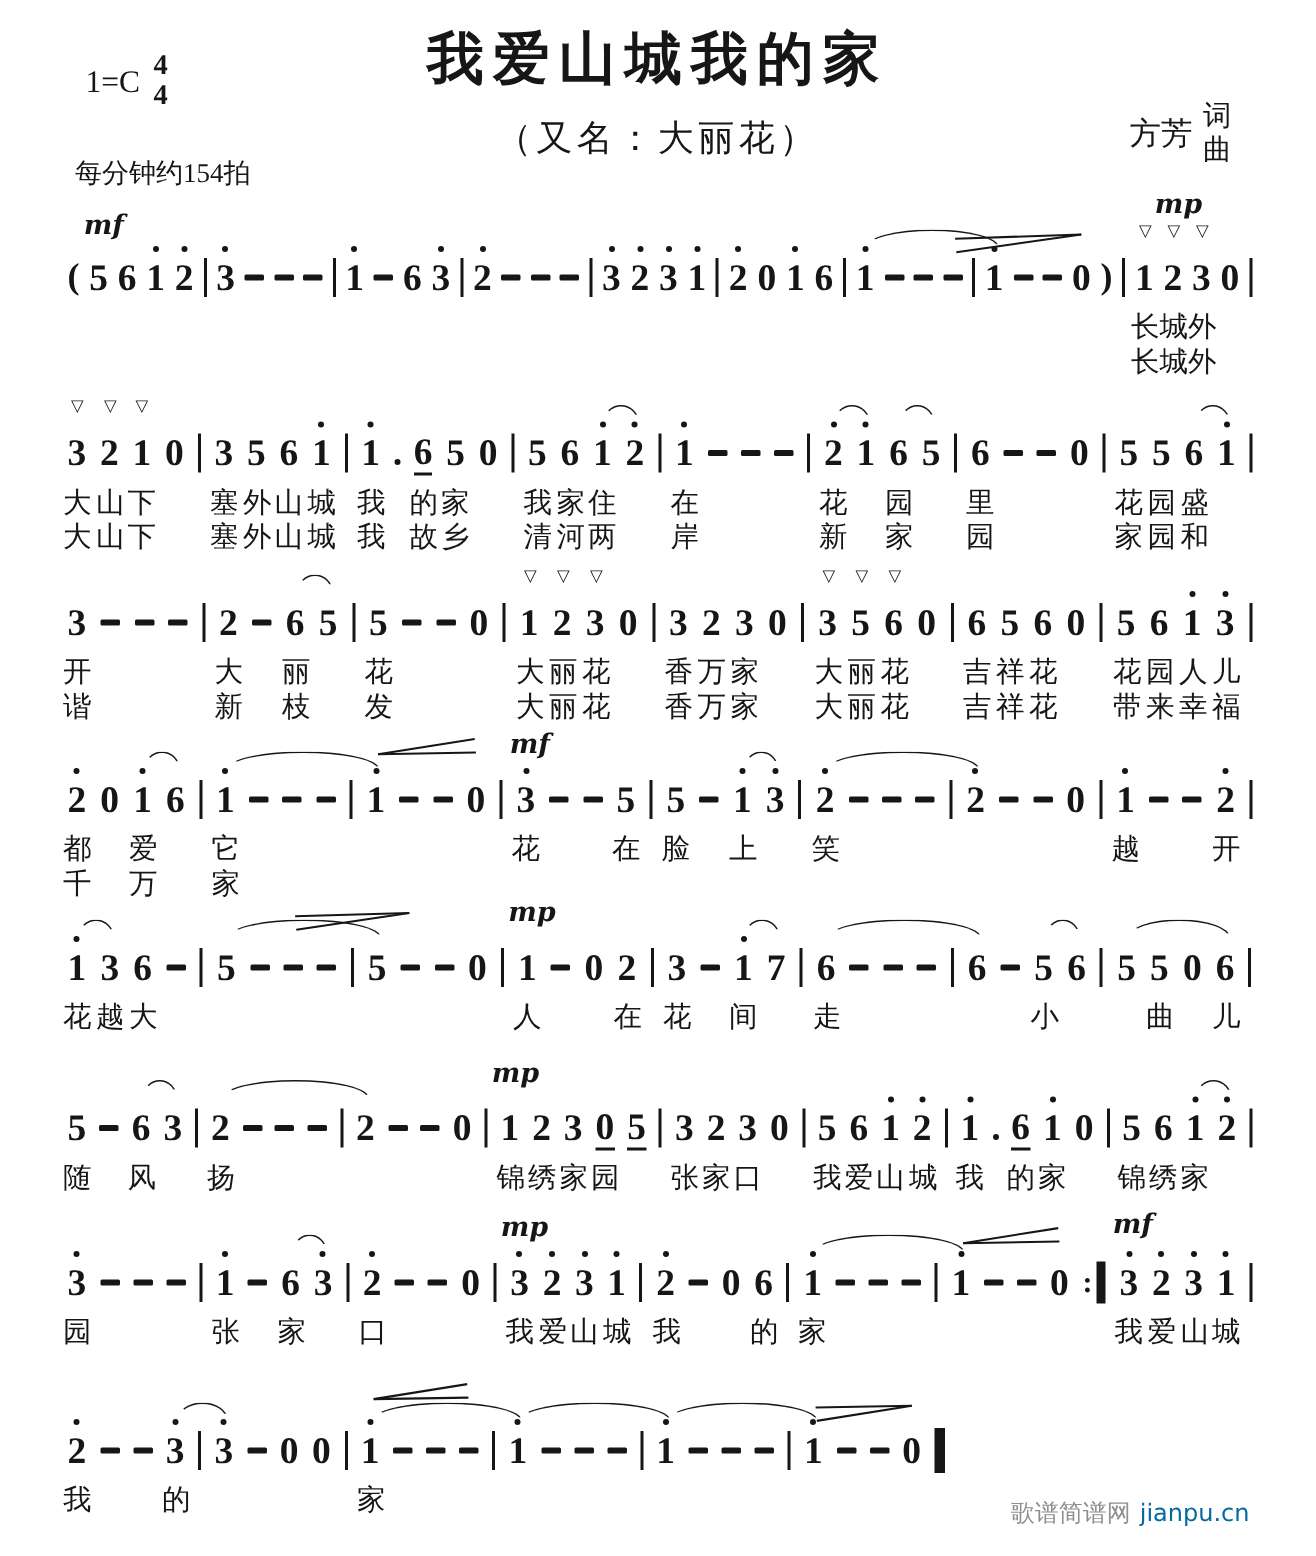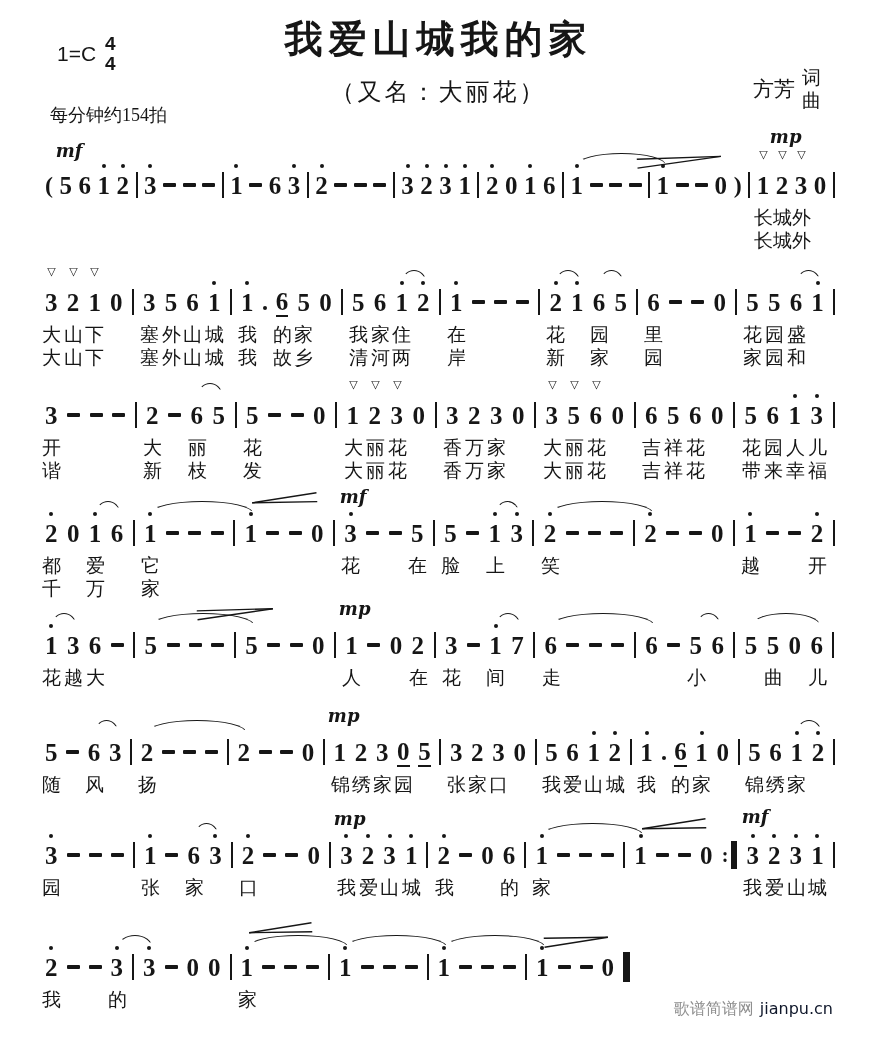--- a/index.html
+++ b/index.html
@@ -1,21 +1,21 @@
 <!DOCTYPE html>
 <html><head>
 <meta charset="utf-8">
 <style>
   html,body{margin:0;padding:0;}
   body{
     width:877px;height:1037px;background:#ffffff;position:relative;overflow:hidden;
     font-family:"Liberation Serif","DejaVu Serif",serif;color:#161616;
   }
   
-  .keybox{position:absolute;left:57px;top:34px;display:flex;align-items:center;gap:9px;font-size:21px;font-family:Liberation Sans, sans-serif;justify-content:center;}
+  .keybox{position:absolute;left:57px;top:34px;display:flex;align-items:center;gap:9px;font-size:21px;font-family:Liberation Serif, serif;justify-content:center;}
   .meter{display:flex;flex-direction:column;text-align:center;font-size:19px;line-height:20px;font-weight:bold;}
   .title{position:absolute;left:0;top:14px;width:100%;text-align:center;font-size:38px;font-weight:bold;letter-spacing:6px;}
   .subtitle{position:absolute;left:0;top:76px;width:100%;text-align:center;font-size:24px;letter-spacing:3px;}
   .tempo{position:absolute;left:50px;top:103px;font-size:18px;}
   .author{position:absolute;right:56px;top:66px;display:flex;align-items:center;gap:7px;font-size:21px;}
   .roles{display:flex;flex-direction:column;font-size:19px;line-height:23px;}
   
   .mline{position:absolute;left:45px;}
   .notes{position:relative;display:flex;justify-content:space-between;align-items:center;height:30px;}
   .t{position:relative;display:inline-flex;justify-content:center;font-weight:bold;font-size:25px;line-height:27px;}
@@ -29,21 +29,21 @@
   .repc{font-size:20px;font-weight:bold;line-height:20px;}
   .repb{width:6px;height:28px;background:#161616;}
   .fin{width:7px;height:30px;background:#161616;}
   .slur{position:absolute;top:-17px;height:10px;border:1.6px solid transparent;border-top-color:#161616;border-radius:50%/100% 100% 0 0;}
   .acc{position:absolute;top:-21px;transform:translateX(-50%);font-size:11px;font-weight:normal;line-height:11px;}
   .dyn{position:absolute;font-style:italic;font-weight:bold;font-size:18px;font-family:"DejaVu Serif",serif;transform:translateX(-40%);white-space:nowrap;}
   .hp{position:absolute;transform:rotate(-5deg);}
   .lyr{position:absolute;font-size:19px;white-space:nowrap;transform:translateX(-50%);}
   
   .wm{position:absolute;right:44px;top:999px;font-size:16px;color:#8f8f8f;font-family:"DejaVu Sans",sans-serif;}
-  .wm .dom{color:#0f172a;margin-left:6px;}
+  .wm .dom{color:#0369a1;margin-left:6px;}
 </style>
 </head>
 <body>
 
 <div class="keybox">
   <span>1=C</span>
   <span class="meter">
     <span>4</span>
     <span>4</span>
   </span>

